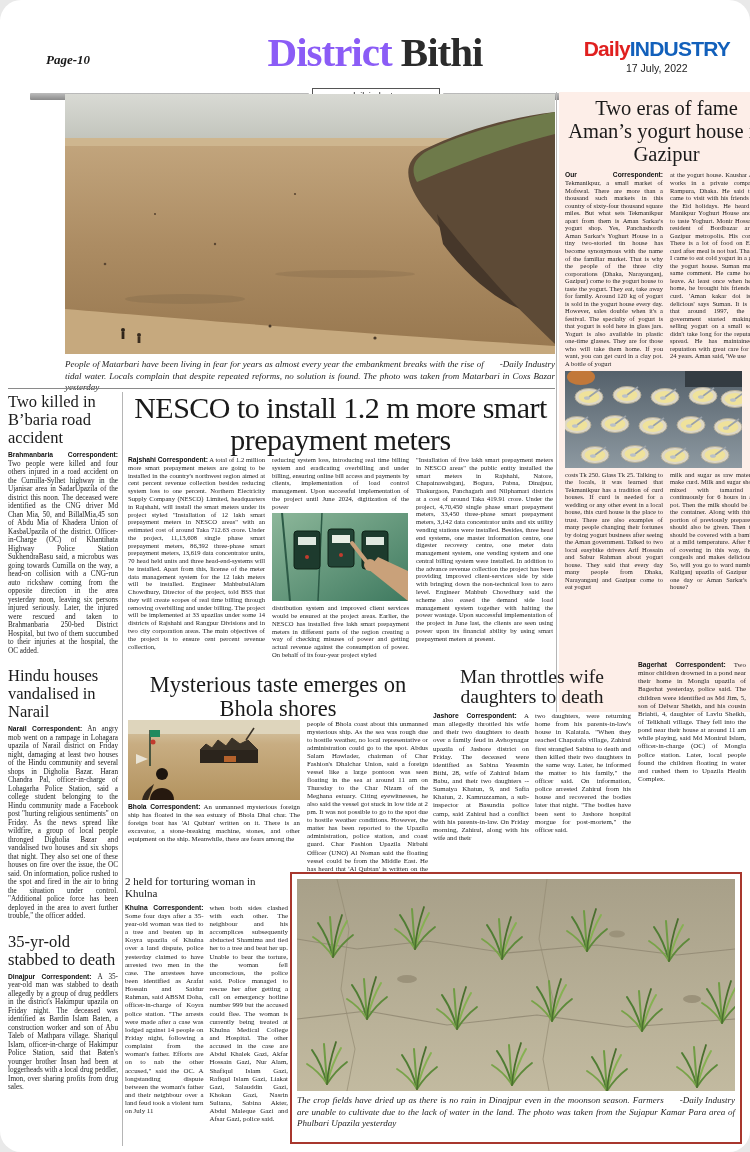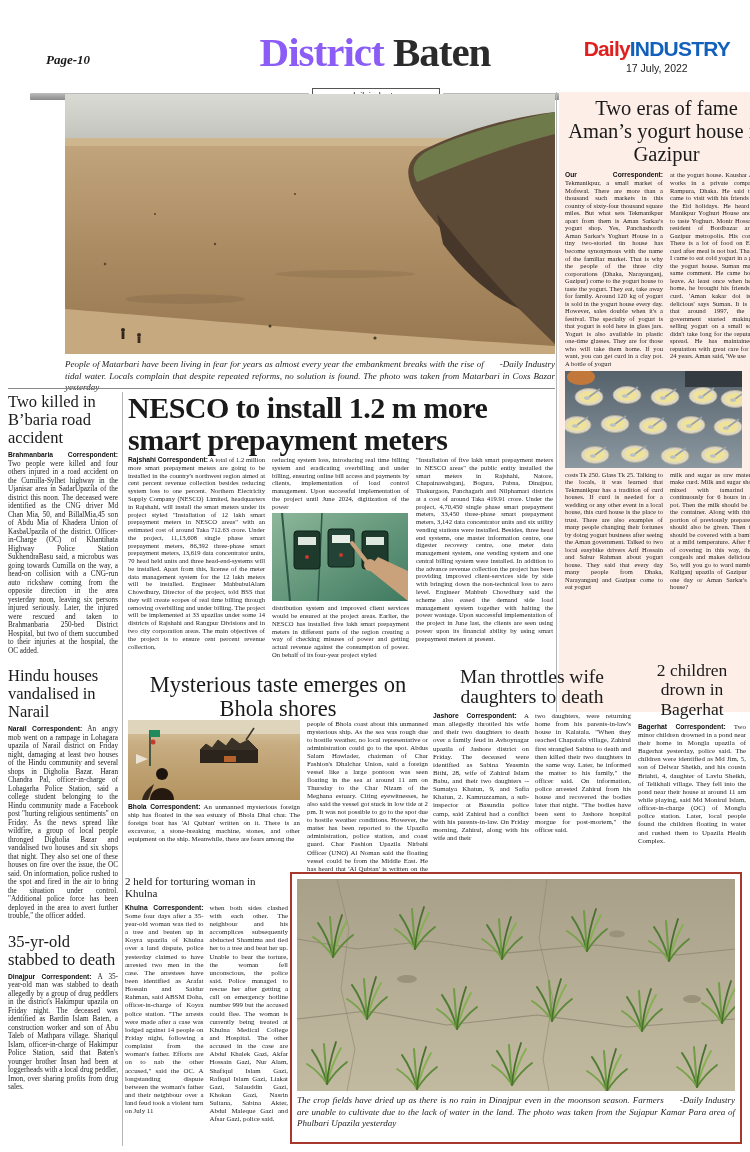--- a/index.html
+++ b/index.html
@@ -1,17 +1,17 @@
 <!DOCTYPE html>
 <html><head>
 <meta charset="utf-8">
 <style>
   html,body{margin:0;padding:0;background:#e9e9e9;}
   .page{position:relative;width:750px;height:1152px;background:#ffffff;margin:0 auto;
-        font-family:"Liberation Serif",serif;color:#1a1a1a;overflow:hidden;}
+        font-family:"Liberation Serif",serif;color:#1a1a1a;overflow:hidden;border-radius:21px;}
   .abs{position:absolute;}
 
   
   .page-label{left:46px;top:52px;font-size:13px;font-weight:bold;font-style:italic;}
   .masthead{left:0;top:32px;width:750px;text-align:center;font-size:41px;font-weight:bold;letter-spacing:-1px;line-height:1;}
   .mh-red{color:#8b5cf6;}
   .mh-dark{color:#2b2b2b;}
   .brand-block{right:20px;top:38px;text-align:center;font-family:"Liberation Sans",sans-serif;}
   .brand{font-size:21px;font-weight:bold;letter-spacing:-0.8px;line-height:1;}
   .brand-red{color:#e0201f;}
@@ -31,21 +31,21 @@
   .byline{font-family:"Liberation Sans",sans-serif;font-weight:bold;font-size:6.7px;color:#111;}
   .cols{display:flex;gap:7px;}
   .cols>div{flex:1;min-width:0;}
   .caption{font-style:italic;font-size:9px;line-height:1.3;color:#1f1f1f;text-align:justify;}
   .credit{float:right;font-style:italic;padding-left:16px;}
 
   .hl-left{font-size:16.5px;line-height:1.1;font-weight:500;margin:0 0 4px 0;}
   .left-article{margin-bottom:12px;}
   .left-article .body-text{font-size:7.2px;}
 
-  .hl-nesco{font-size:30px;line-height:1.05;font-weight:bold;margin:0 0 1px 0;letter-spacing:-0.5px;}
+  .hl-nesco{font-size:30px;line-height:1.05;font-weight:normal;text-align:center;margin:0 0 1px 0;letter-spacing:-0.5px;}
   .nesco-cols .body-text{font-size:6.6px;}
 
   .hl-ship{font-size:22.5px;line-height:1.05;font-weight:500;text-align:center;margin:0;}
   .subhead{font-size:12.5px;font-weight:bold;font-style:italic;text-align:center;margin:3px 0 4px 0;}
 
   .hl-khulna{font-size:11px;line-height:1.08;font-weight:500;margin:0 0 4px 0;}
   .hl-throttle{font-size:19.5px;line-height:1.05;font-weight:500;text-align:center;margin:0 0 4px 0;}
   .hl-bagerhat{font-size:17.5px;line-height:1.1;font-weight:500;text-align:center;margin:0 0 4px 0;}
 
   .yogurt-panel{left:559px;top:92px;width:215px;height:620px;background:#fdeee8;
@@ -60,21 +60,21 @@
 </style>
 </head>
 <body>
 
 <div class="page">
 
   <div class="abs page-label">Page-10</div>
 
   <div class="abs masthead">
     <span class="mh-red">District</span>
-    <span class="mh-dark">Baten</span>
+    <span class="mh-dark">Bithi</span>
   </div>
 
   <div class="abs brand-block">
     <div class="brand"><span class="brand-red">Daily</span><span class="brand-blue">INDUSTRY</span></div>
     <div class="issue-date">17 July, 2022</div>
   </div>
 
   <div class="abs rule-row">
     <div class="hbar"></div>
     <div class="site-box">www.dailyindustry.news</div>
@@ -258,21 +258,20 @@
 
   <div class="abs clipped" style="left:433px;top:667px;width:198px;height:203px;">
     <h2 class="hl-throttle">Man throttles wife daughters to death</h2>
     <div class="cols" style="gap:6px;">
       <div class="body-text"><b class="byline">Jashore Correspondent:</b> <span>A man allegedly throttled his wife and their two daughters to death over a family feud in Avhoynagar upazila of Jashore district on Friday. The deceased were identified as Sabina Yeasmin Bithi, 28, wife of Zahirul Islam Babu, and their two daughters -- Sumaiya Khatun, 9, and Safia Khatun, 2. Kamruzzaman, a sub-inspector at Basundia police camp, said Zahirul had a conflict with his parents-in-law. On Friday morning, Zahirul, along with his wife and their</span></div>
       <div class="body-text">two daughters, were returning home from his parents-in-law's house in Kalatala. "When they reached Chapatala village, Zahirul first strangled Sabina to death and then killed their two daughters in the same way. Later, he informed the matter to his family," the officer said. On information, police arrested Zahirul from his house and recovered the bodies later that night. "The bodies have been sent to Jashore hospital morgue for post-mortem," the officer said.</div>
     </div>
   </div>
 
   <div class="abs clipped" style="left:638px;top:661px;width:108px;height:208px;">
-    <h2 class="hl-bagerhat">2 children drown in Bagerhat</h2>
     <div class="body-text"><b class="byline">Bagerhat Correspondent:</b> <span>Two minor children drowned in a pond near their home in Mongla upazila of Bagerhat yesterday, police said. The children were identified as Md Jim, 5, son of Delwar Sheikh, and his cousin Briahti, 4, daughter of Lavlu Sheikh, of Telikhali village. They fell into the pond near their house at around 11 am while playing, said Md Monirul Islam, officer-in-charge (OC) of Mongla police station. Later, local people found the children floating in water and rushed them to Upazila Health Complex.</span></div>
   </div>
 
   <div class="abs crop-box">
     <svg class="photo" width="438" height="212" viewBox="0 0 438 212">
       <defs>
         <linearGradient id="earth" x1="0" y1="0" x2="0" y2="1">
           <stop offset="0" stop-color="#a8a089"></stop>
             <stop offset="1" stop-color="#c2baa0"></stop>
         </linearGradient>

